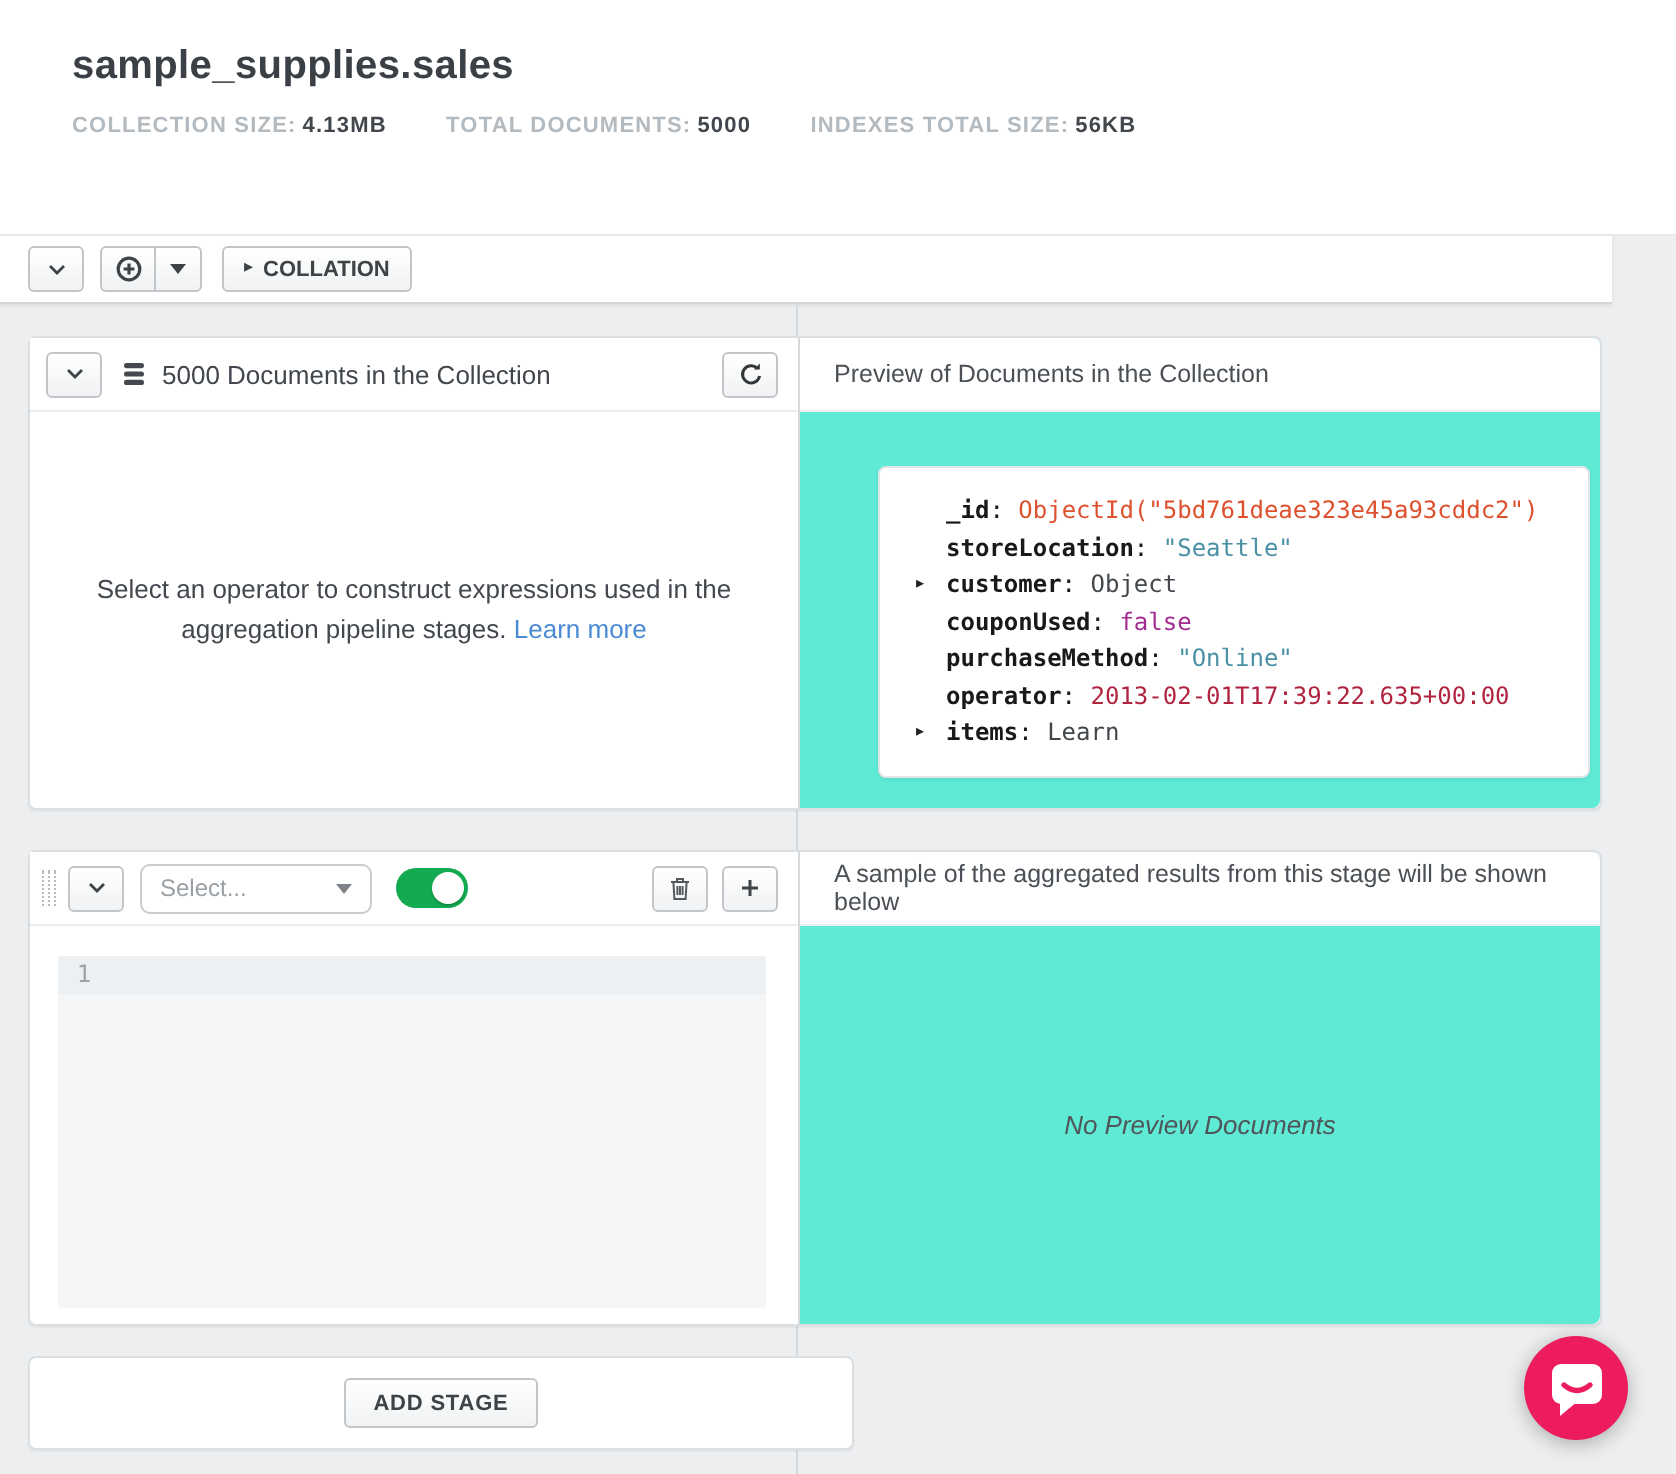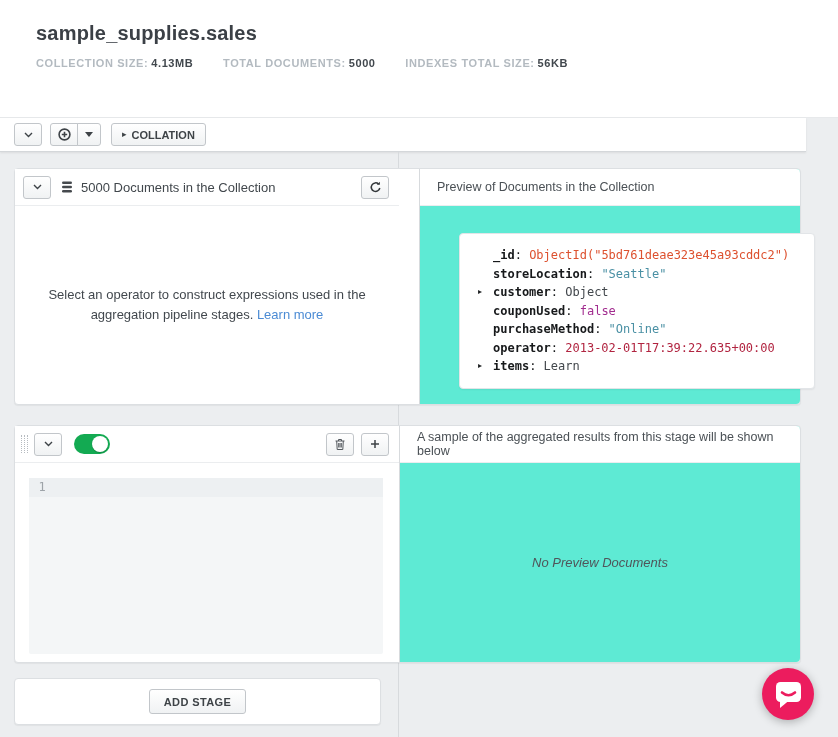--- a/index.html
+++ b/index.html
@@ -33,21 +33,21 @@
   .toggle { width:34px; height:18px; border-radius:9px; background:var(--brand-green,#13AA52); position:relative; cursor:pointer; flex:0 0 auto; }
   .toggle::after { content:""; position:absolute; right:2px; top:2px; width:14px; height:14px; border-radius:50%; background:#fff; box-shadow:0 1px 1px rgba(0,0,0,.2); }
   .auto-preview-label { font-size:12px; font-weight:700; color:#7d8archive287; color:#7d8287; letter-spacing:.4px; }
   .gear-btn { width:30px; font-family:"DejaVu Sans",sans-serif; font-size:13px; font-weight:400; }
 
   
   .main { position:relative; padding:16px 37px 0 14px; height:585px; }
   .v-divider { position:absolute; left:398px; top:0; bottom:0; width:1px; background:#d7dadd; }
   .card { position:relative; background:#fff; border:1px solid #dcdfe2; border-radius:4px; box-shadow:0 1px 1px rgba(0,0,0,.05); }
   .row { display:grid; grid-template-columns:384px 1fr; }
-  .row1 { height:237px; margin-bottom:20px;gap:20px; }
+  .row1 { height:237px; margin-bottom:20px; }
   .row2 { height:238px; margin-bottom:15px; }
   .pane-right { border-left:1px solid #d7dadd; background:#5eead4; border-radius:0 4px 4px 0; display:flex; flex-direction:column; }
   .pane-left { display:flex; flex-direction:column; }
   .pane-header { height:37px; flex:0 0 37px; display:flex; align-items:center; padding:0 10px 0 8px; border-bottom:1px solid #ebedef; background:#fff; }
   .pane-right .pane-header { padding-left:17px; border-radius:0 4px 0 0; }
   .pane-header-title { font-size:13px; color:#41474c; margin-left:8px; }
   .pane-header-text { font-size:12.5px; color:#4a5055; }
   .sq-btn { height:23px; min-width:28px; }
   .icon { display:inline-flex; }
 
@@ -82,21 +82,21 @@
   .stage-toggle::after { width:16px; height:16px; }
   .stage-actions { margin-left:auto; display:flex; gap:7px; }
   .editor { flex:1; margin:15px 16px 8px 14px; background:#f4f6f7; border-radius:2px;
     font-family:"DejaVu Sans Mono",monospace; font-size:12px; color:#9da3a8; cursor:text; }
   .editor-line { display:flex; height:19px; line-height:19px; background:#edf0f2; }
   .editor-gutter { width:26px; text-align:center; }
   .no-preview { flex:1; display:flex; align-items:center; justify-content:center; }
   .no-preview span { font-size:13px; font-style:italic; color:#50555a; }
 
   
-  .row3 { width:367px; height:47px; display:flex; align-items:center; justify-content:center; }
+  .row3 { width:413px; height:47px; display:flex; align-items:center; justify-content:center; }
   .add-stage-btn { padding:0 14px; height:25px; letter-spacing:.4px; }
 
   
   .intercom { position:absolute; left:762px; top:668px; width:52px; height:52px; border-radius:50%;
     background:var(--chat-bubble,#EC1C5E); box-shadow:0 2px 10px rgba(0,0,0,.28); cursor:pointer;
     display:flex; align-items:center; justify-content:center; }
 </style>
 </head>
 <body>
 
@@ -207,20 +207,24 @@
               <i></i>
               <i></i>
             </span>
           <button class="btn sq-btn">
             <span class="icon">
               <svg width="9" height="6" viewBox="0 0 9 6">
                   <path d="M1 1 L4.5 4.5 L8 1" fill="none" stroke="#3e4347" stroke-width="1.4"></path>
                 </svg>
             </span>
           </button>
+          <div class="stage-select">
+            <span class="stage-select-label">Select...</span>
+            <span class="caret-down"></span>
+          </div>
           <span class="toggle stage-toggle"></span>
           <div class="stage-actions">
             <button class="btn sq-btn">
               <span class="icon">
                 <svg width="12" height="13" viewBox="0 0 12 13">
                     <path d="M1.5 3 h9 M4.5 3 V1.5 h3 V3 M2.7 3 l.5 8.5 h5.6 l.5 -8.5 M4.7 5 v4.5 M6 5 v4.5 M7.3 5 v4.5" fill="none" stroke="#54595e" stroke-width="1"></path>
                   </svg>
               </span>
             </button>
             <button class="btn sq-btn">

